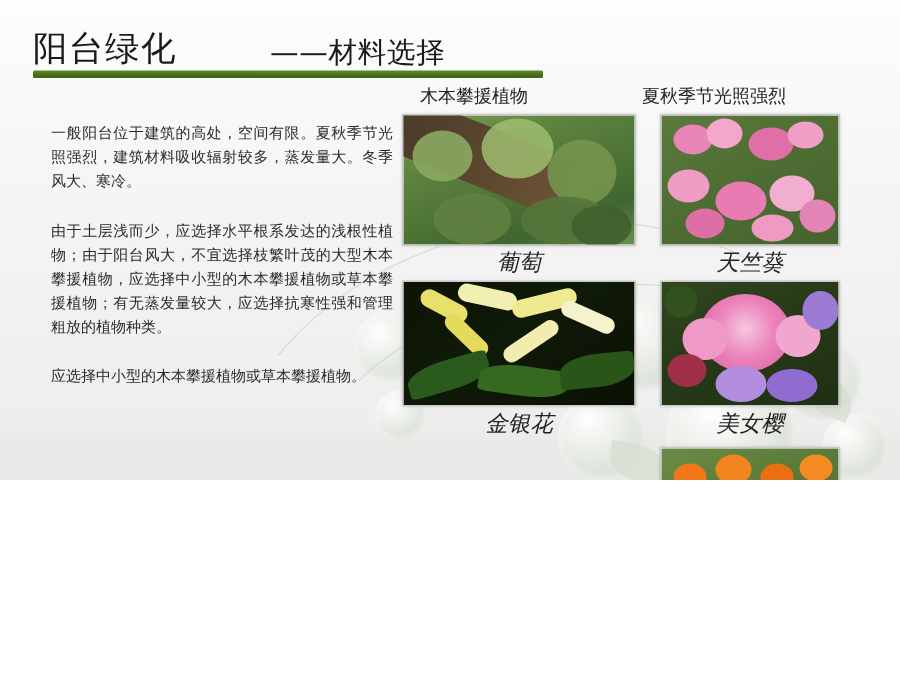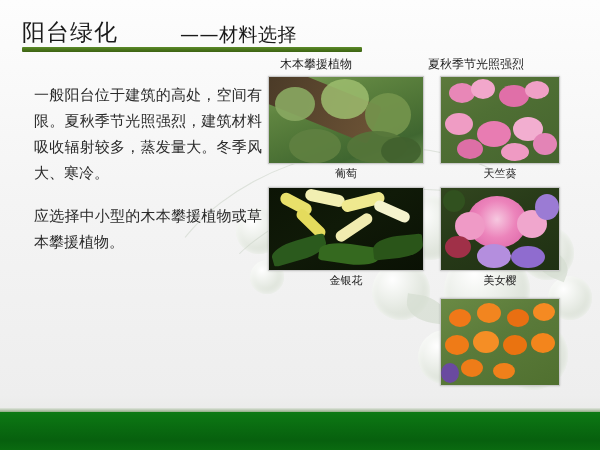--- a/index.html
+++ b/index.html
@@ -9,21 +9,21 @@
   body {
     width: 600px;
     height: 450px;
     overflow: hidden;
     font-family: "Liberation Sans", "DejaVu Sans", sans-serif;
     background: #ffffff;
   }
   #slide {
     position: relative;
     width: 600px;
-    height: 450px;
+    height: 320px;
     background: linear-gradient(180deg, #fdfdfd 0%, #f4f4f4 45%, #eeeeee 88%, #e9eae8 92%);
     overflow: hidden;
   }
 
   
   .bg-layer {
     position: absolute;
     inset: 0;
     pointer-events: none;
   }
@@ -78,22 +78,22 @@
     background: linear-gradient(180deg, #5d8c2a 0%, #477019 60%, #3d6414 100%);
     border-radius: 1px;
   }
 
   
   .body-text {
     position: absolute;
     left: 34px;
     top: 82px;
     width: 228px;
-    font-size: 15px;
-    line-height: 26px;
+    font-size: 10px;
+    line-height: 16px;
     color: #2b2b2b;
     font-family: "DejaVu Sans", "Liberation Sans", sans-serif;
     text-align: justify;
   }
   .body-text p {
     margin: 0 0 17px 0;
   }
   .body-text p:last-child { margin-bottom: 0; }
 
   
@@ -118,24 +118,25 @@
   .cell { position: absolute; }
   .photo {
     position: relative;
     overflow: hidden;
     border: 1px solid #c9c9c9;
     box-shadow: 0 0 2px rgba(0,0,0,0.18);
   }
   .caption {
     margin-top: 2px;
     text-align: center;
-    font-size: 11px;
+    font-size: 15px;
     color: #222222;
     font-family: "DejaVu Sans", "Liberation Sans", sans-serif;
     white-space: nowrap;
+    font-style: italic;
   }
 
   
   .art { position: absolute; inset: 0; }
   .spot { position: absolute; border-radius: 50%; }
 
   
   .ph-grape { background: linear-gradient(160deg,#7fa05a 0%,#5f8440 28%,#4e7436 55%,#3f6630 78%,#6c8f52 100%); }
   
   .ph-geranium { background: linear-gradient(150deg,#5d7a3c 0%,#4f6f34 40%,#45642e 100%); }
@@ -189,20 +190,21 @@
   </div>
 
   <div class="title-row">
     <span class="title-main">阳台绿化</span>
     <span class="title-sub">——材料选择</span>
   </div>
   <div class="title-rule"></div>
 
   <div class="body-text">
     <p>一般阳台位于建筑的高处，空间有限。夏秋季节光照强烈，建筑材料吸收辐射较多，蒸发量大。冬季风大、寒冷。</p>
+    <p>由于土层浅而少，应选择水平根系发达的浅根性植物；由于阳台风大，不宜选择枝繁叶茂的大型木本攀援植物，应选择中小型的木本攀援植物或草本攀援植物；有无蒸发量较大，应选择抗寒性强和管理粗放的植物种类。</p>
     <p>应选择中小型的木本攀援植物或草本攀援植物。</p>
   </div>
 
   <div class="gallery">
 
     <div class="col-head left">木本攀援植物</div>
     <div class="col-head right">夏秋季节光照强烈</div>
 
     <div class="cell" style="left:0px;top:20px;width:156px;">
       <div class="photo ph-grape" style="width:154px;height:86px;">

